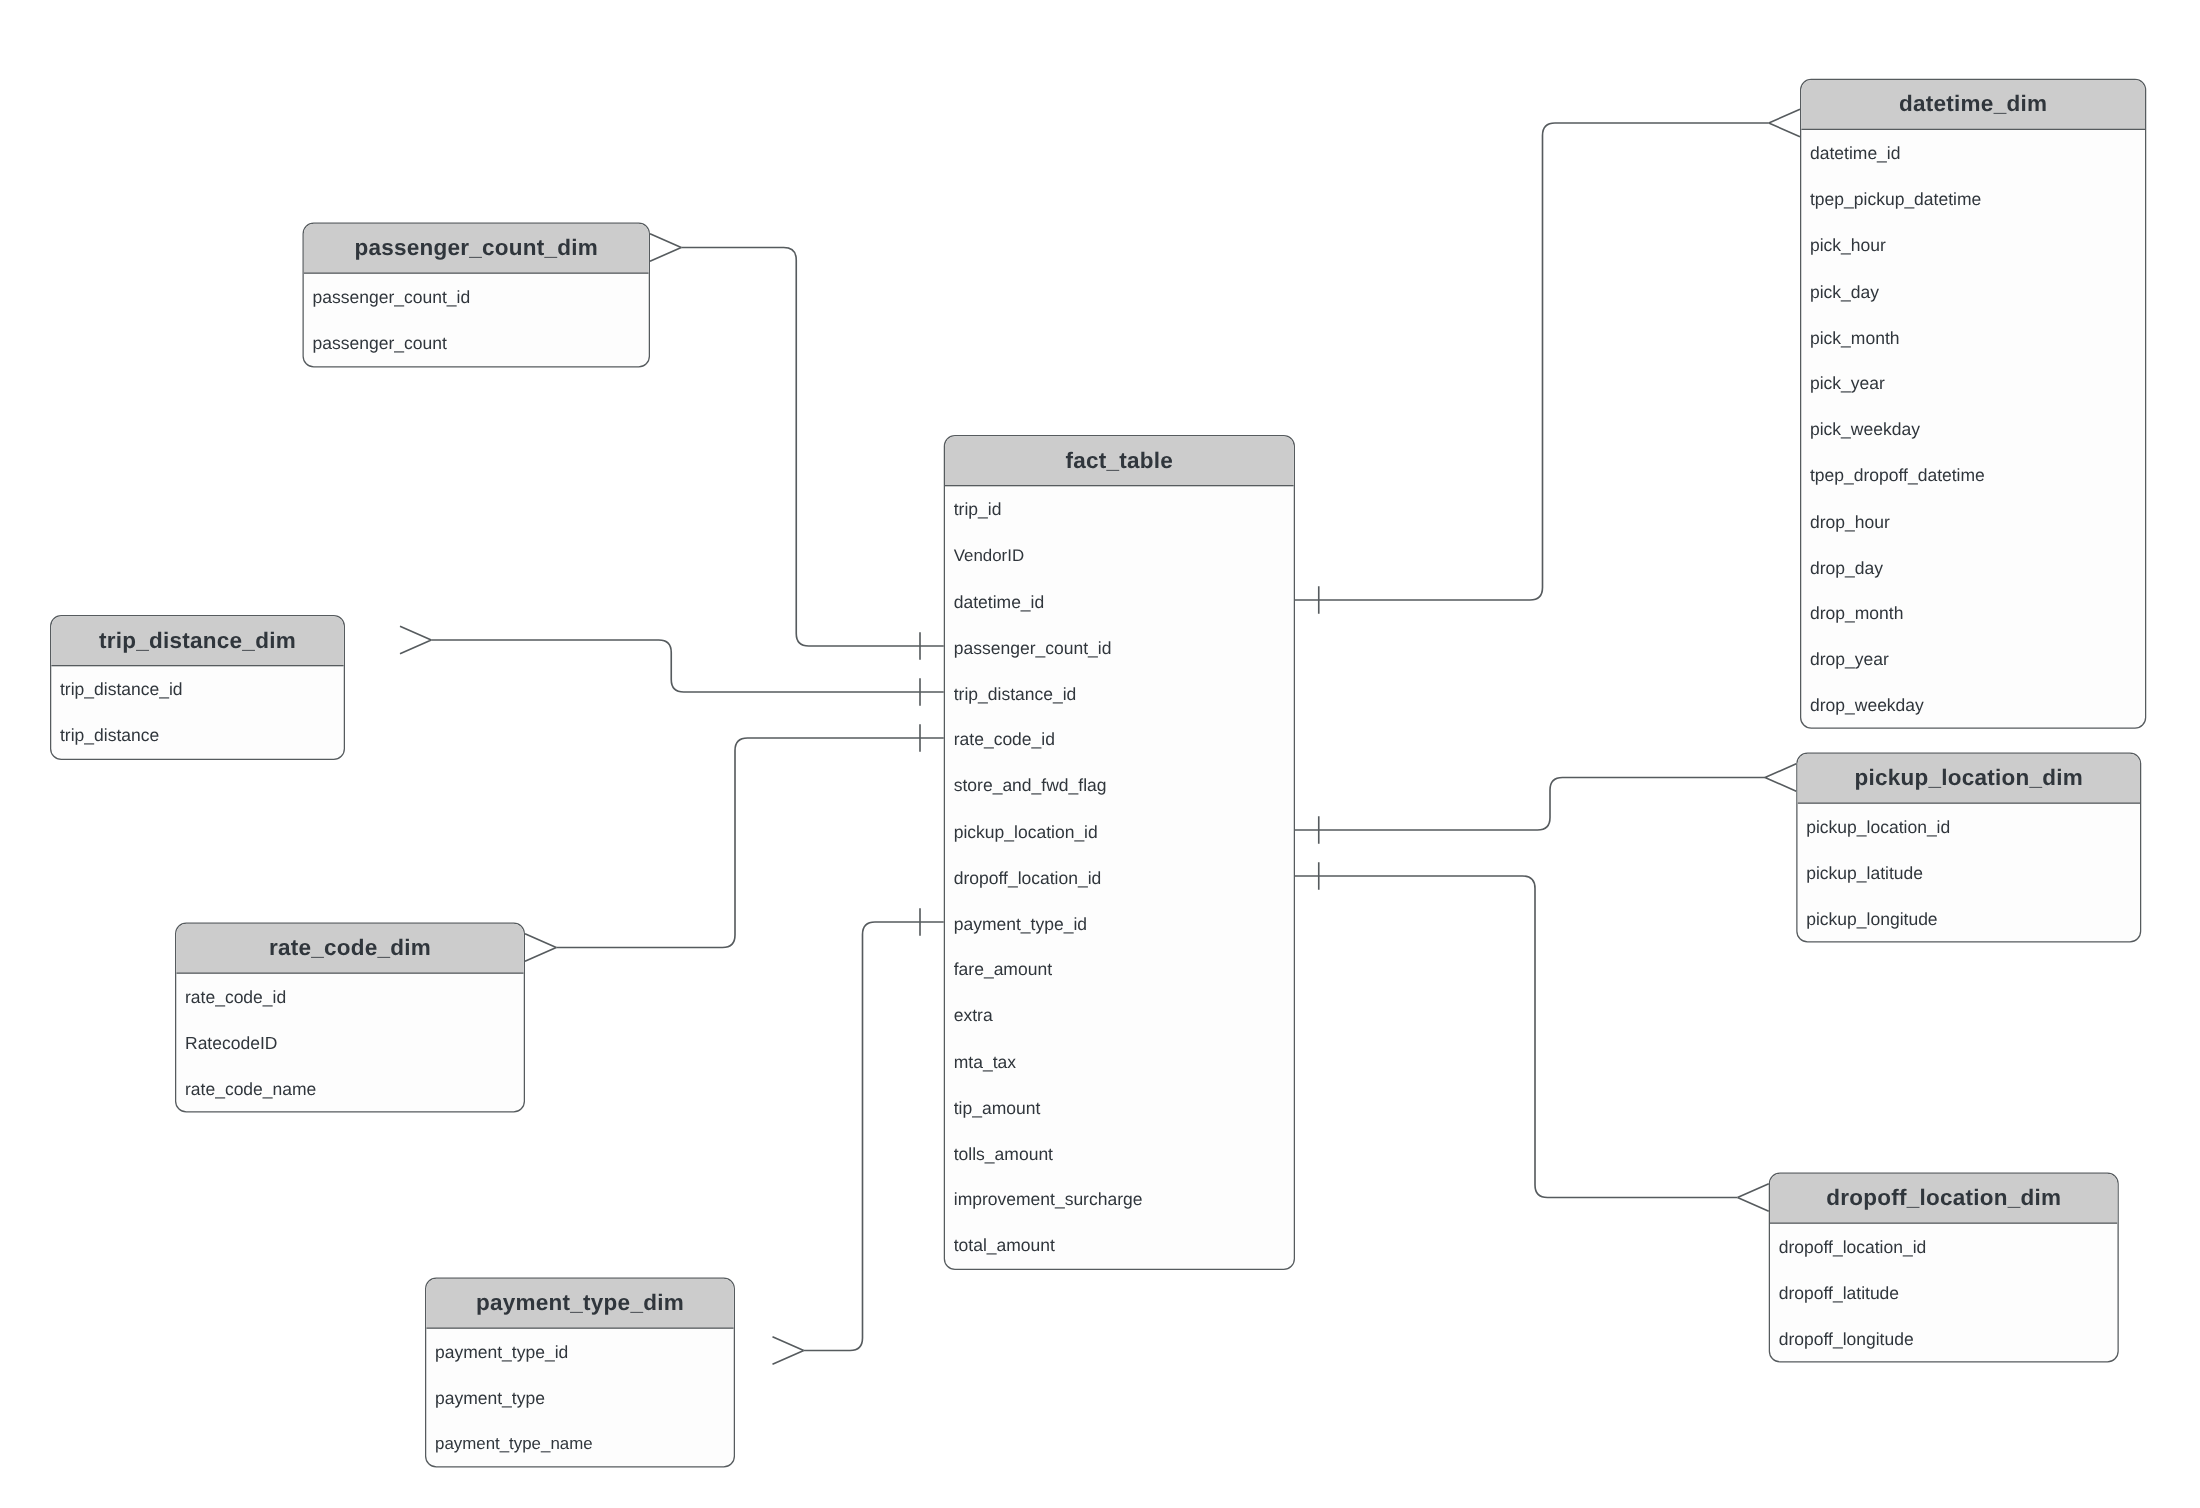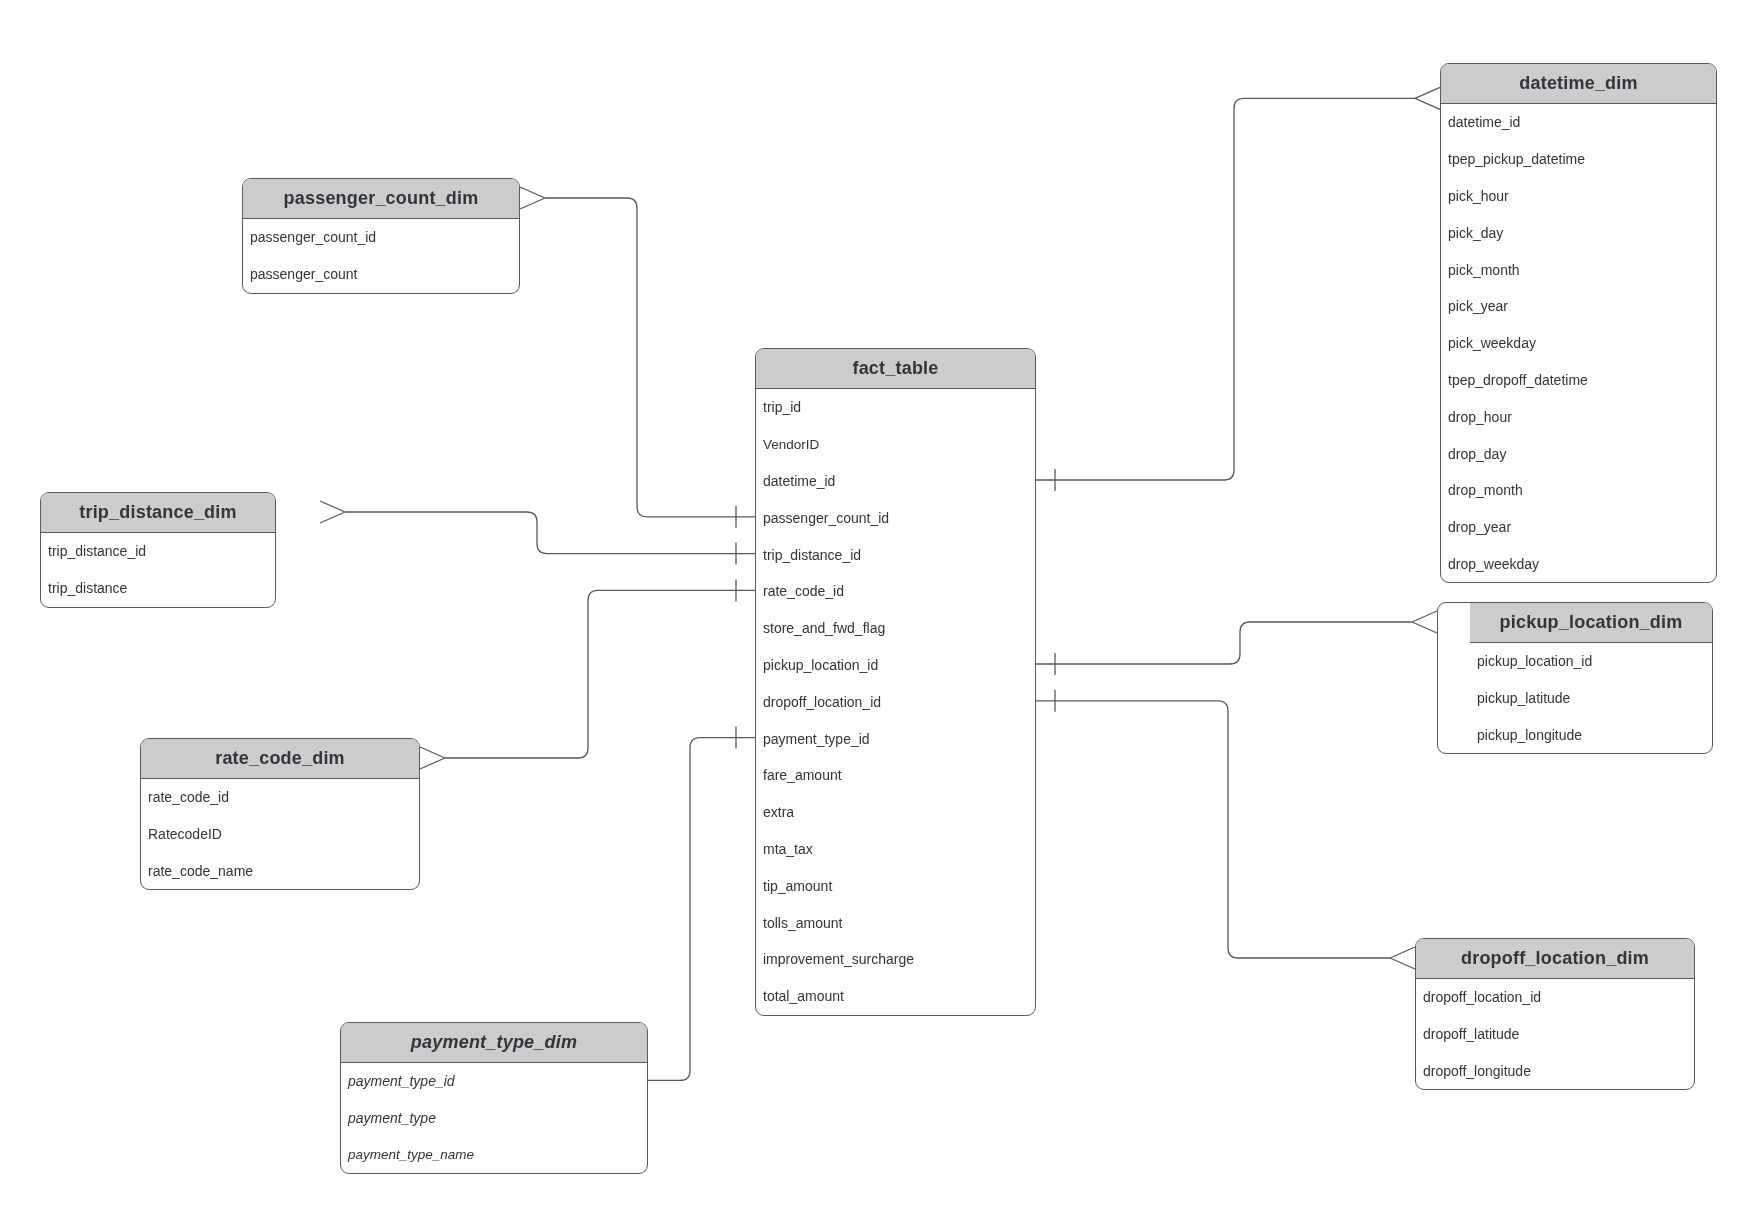--- a/index.html
+++ b/index.html
@@ -81,21 +81,21 @@
       <div class="table-header">trip_distance_dim</div>
       <div class="table-field">trip_distance_id</div>
       <div class="table-field">trip_distance</div>
     </div>
     <div class="table" style="left: 140px; top: 738px; width: 280px;">
       <div class="table-header">rate_code_dim</div>
       <div class="table-field">rate_code_id</div>
       <div class="table-field">RatecodeID</div>
       <div class="table-field">rate_code_name</div>
     </div>
-    <div class="table" style="left: 340px; top: 1022px; width: 308px; font-style: italic;">
+    <div class="table" style="left: 340px; top: 1022px; width: 248px;">
       <div class="table-header">payment_type_dim</div>
       <div class="table-field">payment_type_id</div>
       <div class="table-field">payment_type</div>
       <div class="table-field small">payment_type_name</div>
     </div>
     <div class="table" style="left: 755px; top: 348px; width: 281px;">
       <div class="table-header">fact_table</div>
       <div class="table-field">trip_id</div>
       <div class="table-field small">VendorID</div>
       <div class="table-field">datetime_id</div>
@@ -123,21 +123,21 @@
       <div class="table-field">pick_month</div>
       <div class="table-field">pick_year</div>
       <div class="table-field">pick_weekday</div>
       <div class="table-field">tpep_dropoff_datetime</div>
       <div class="table-field">drop_hour</div>
       <div class="table-field">drop_day</div>
       <div class="table-field">drop_month</div>
       <div class="table-field">drop_year</div>
       <div class="table-field">drop_weekday</div>
     </div>
-    <div class="table" style="left: 1437px; top: 602px; width: 276px; padding-left: 32px;">
+    <div class="table" style="left: 1437px; top: 602px; width: 276px;">
       <div class="table-header">pickup_location_dim</div>
       <div class="table-field">pickup_location_id</div>
       <div class="table-field">pickup_latitude</div>
       <div class="table-field">pickup_longitude</div>
     </div>
     <div class="table" style="left: 1415px; top: 938px; width: 280px;">
       <div class="table-header">dropoff_location_dim</div>
       <div class="table-field">dropoff_location_id</div>
       <div class="table-field">dropoff_latitude</div>
       <div class="table-field">dropoff_longitude</div>

